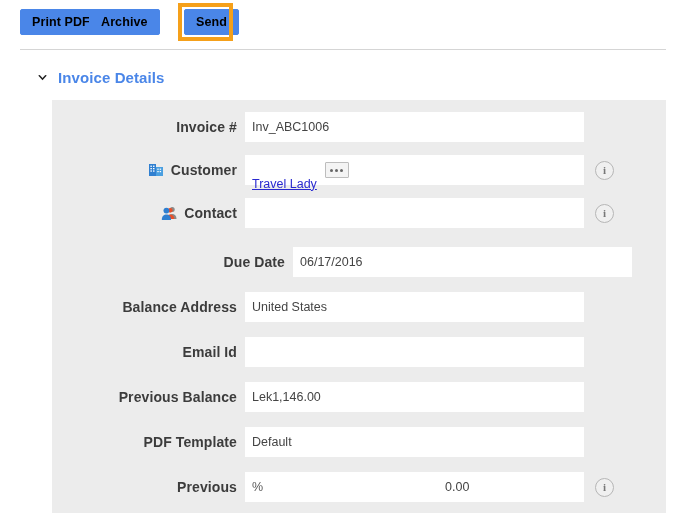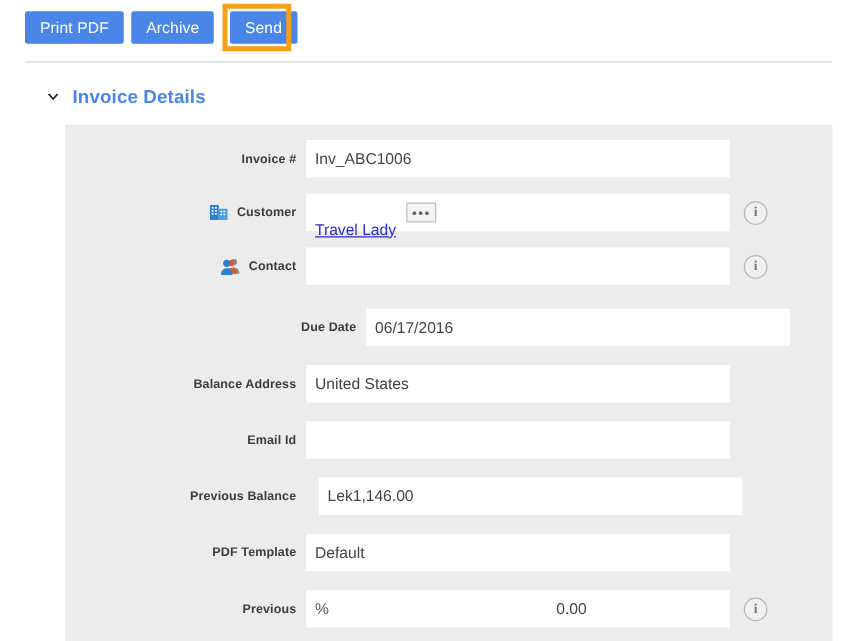--- a/index.html
+++ b/index.html
@@ -20,35 +20,35 @@
     position: absolute;
     left: 0; top: 0;
     width: 681px;
     height: 42px;
   }
   .btn {
     position: absolute;
     top: 9px;
     height: 26px;
     background: #4a86e8;
-    color: #ffffff;
+    color: #000000;
     border: 1px solid #4a86e8;
     border-radius: 2px;
     font-family: "Liberation Sans", sans-serif;
     font-size: 12.5px;
-    font-weight: normal;
+    font-weight: bold;
     letter-spacing: 0.1px;
     padding: 0 11px;
     line-height: 24px;
     box-sizing: border-box;
     cursor: pointer;
     white-space: nowrap;
   }
   .btn-print { left: 20px; }
-  .btn-archive { left: 105px; }
+  .btn-archive { left: 89px; }
   .btn-send { left: 184px; }
 
   .focus-ring {
     position: absolute;
     left: 178px;
     top: 3px;
     width: 55px;
     height: 38px;
     border: 4px solid #f5a01a;
     box-sizing: border-box;
@@ -113,21 +113,21 @@
     flex: none;
     display: flex;
     align-items: center;
     justify-content: flex-end;
     gap: 6px;
     padding-right: 8px;
     box-sizing: border-box;
   }
   .label-text {
     color: #3c3c3c;
-    font-size: 10px;
+    font-size: 14px;
     font-weight: bold;
     white-space: nowrap;
     letter-spacing: 0.1px;
   }
   .row-icon {
     width: 17px;
     height: 16px;
     flex: none;
     display: block;
   }
@@ -318,21 +318,21 @@
 
   <div class="row" style="top:237px;">
     <div class="label-cell">
       <span class="label-text">Email Id</span>
     </div>
     <div class="field">
       <span class="field-value"></span>
     </div>
   </div>
 
-  <div class="row" style="top:282px;gap:10px;">
+  <div class="row" style="top:282px;">
     <div class="label-cell">
       <span class="label-text">Previous Balance</span>
     </div>
     <div class="field">
       <span class="field-value">Lek1,146.00</span>
     </div>
   </div>
 
   <div class="row" style="top:327px;">
     <div class="label-cell">

